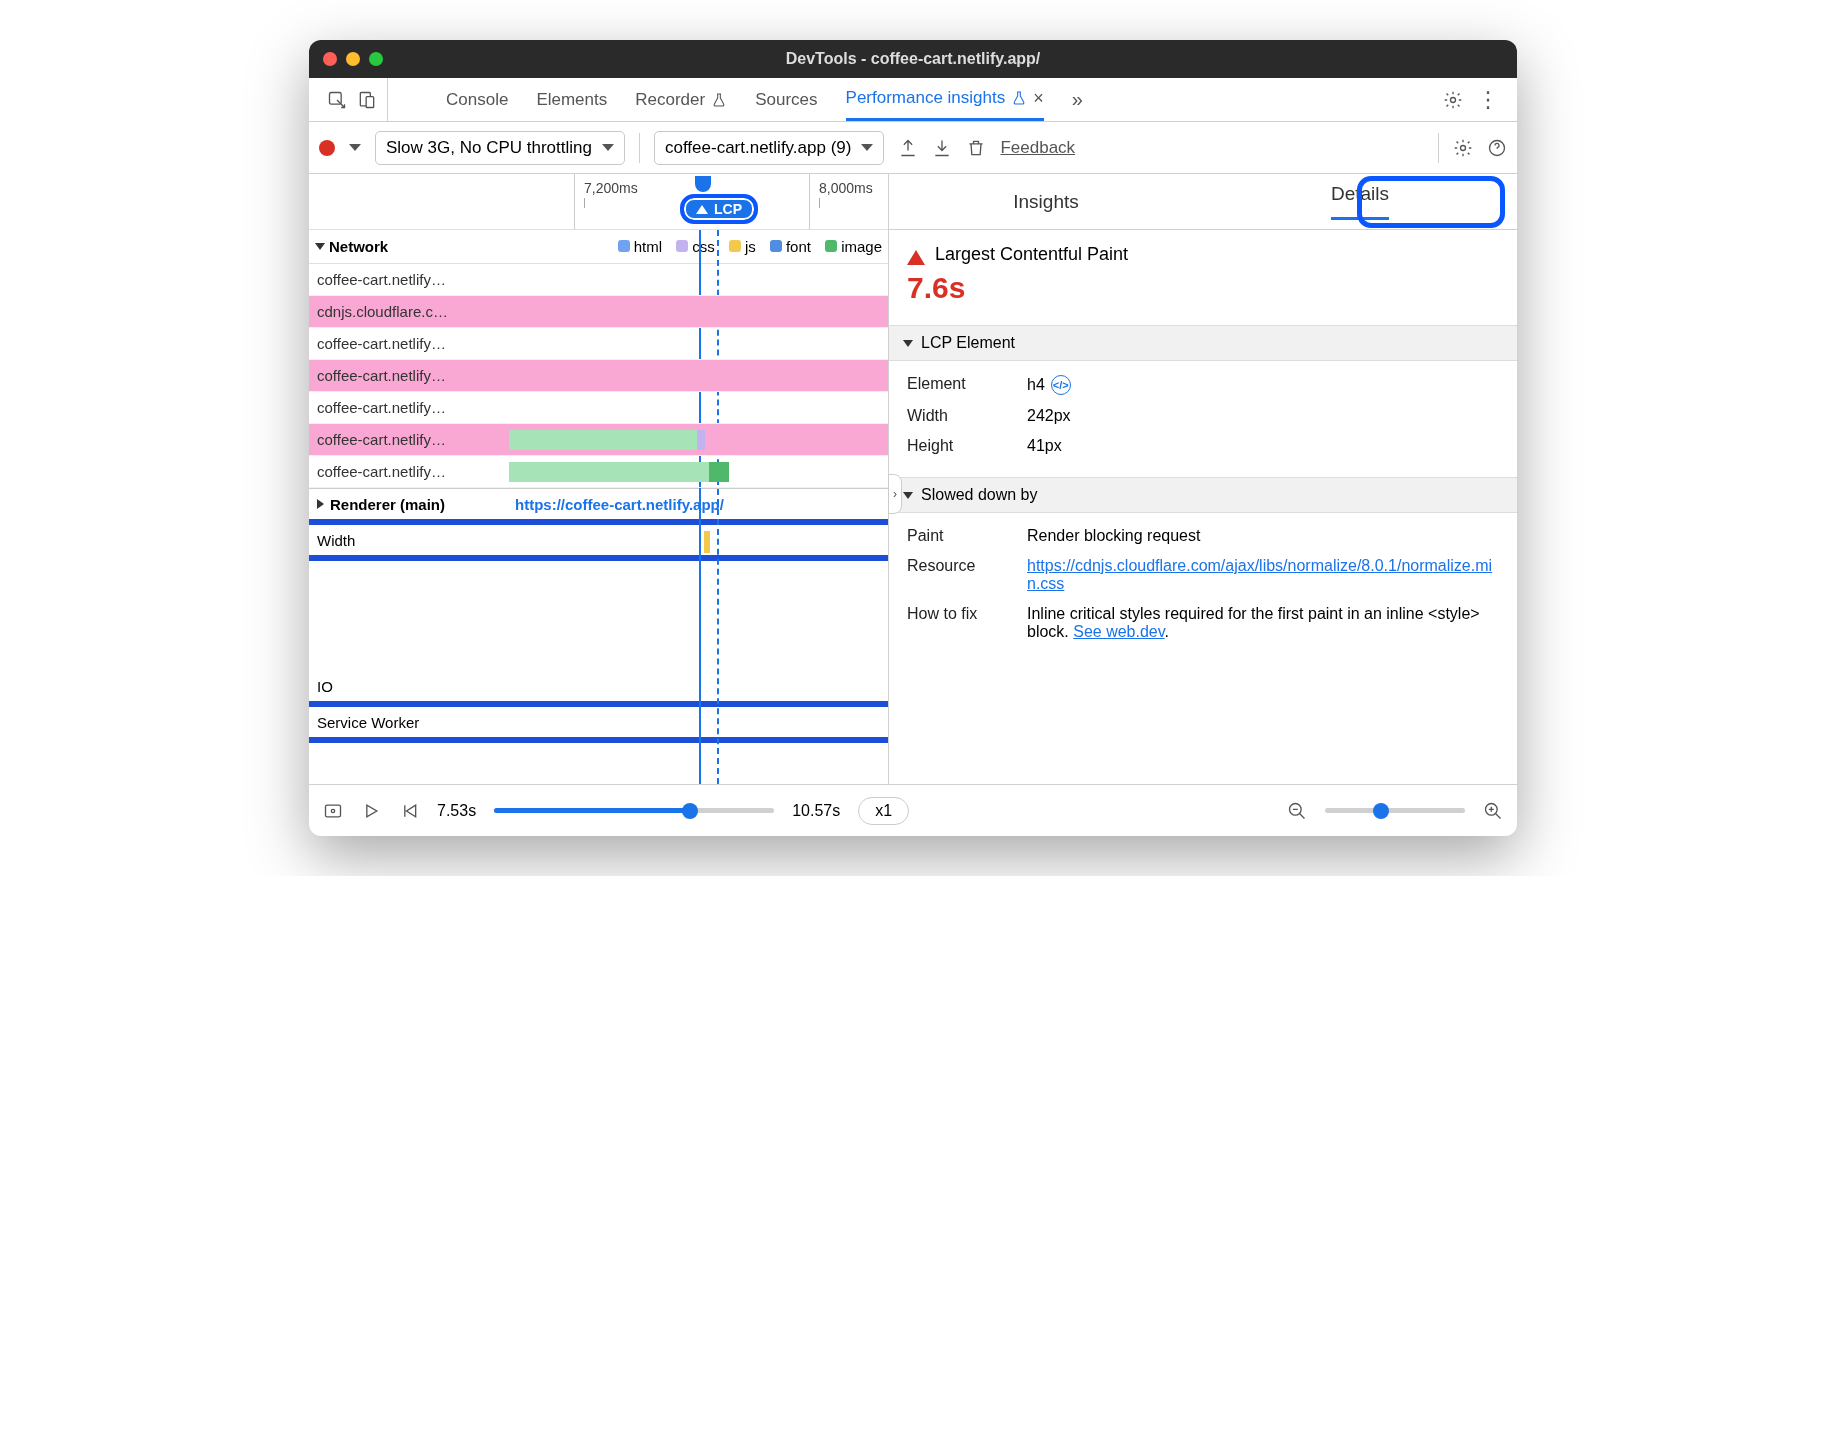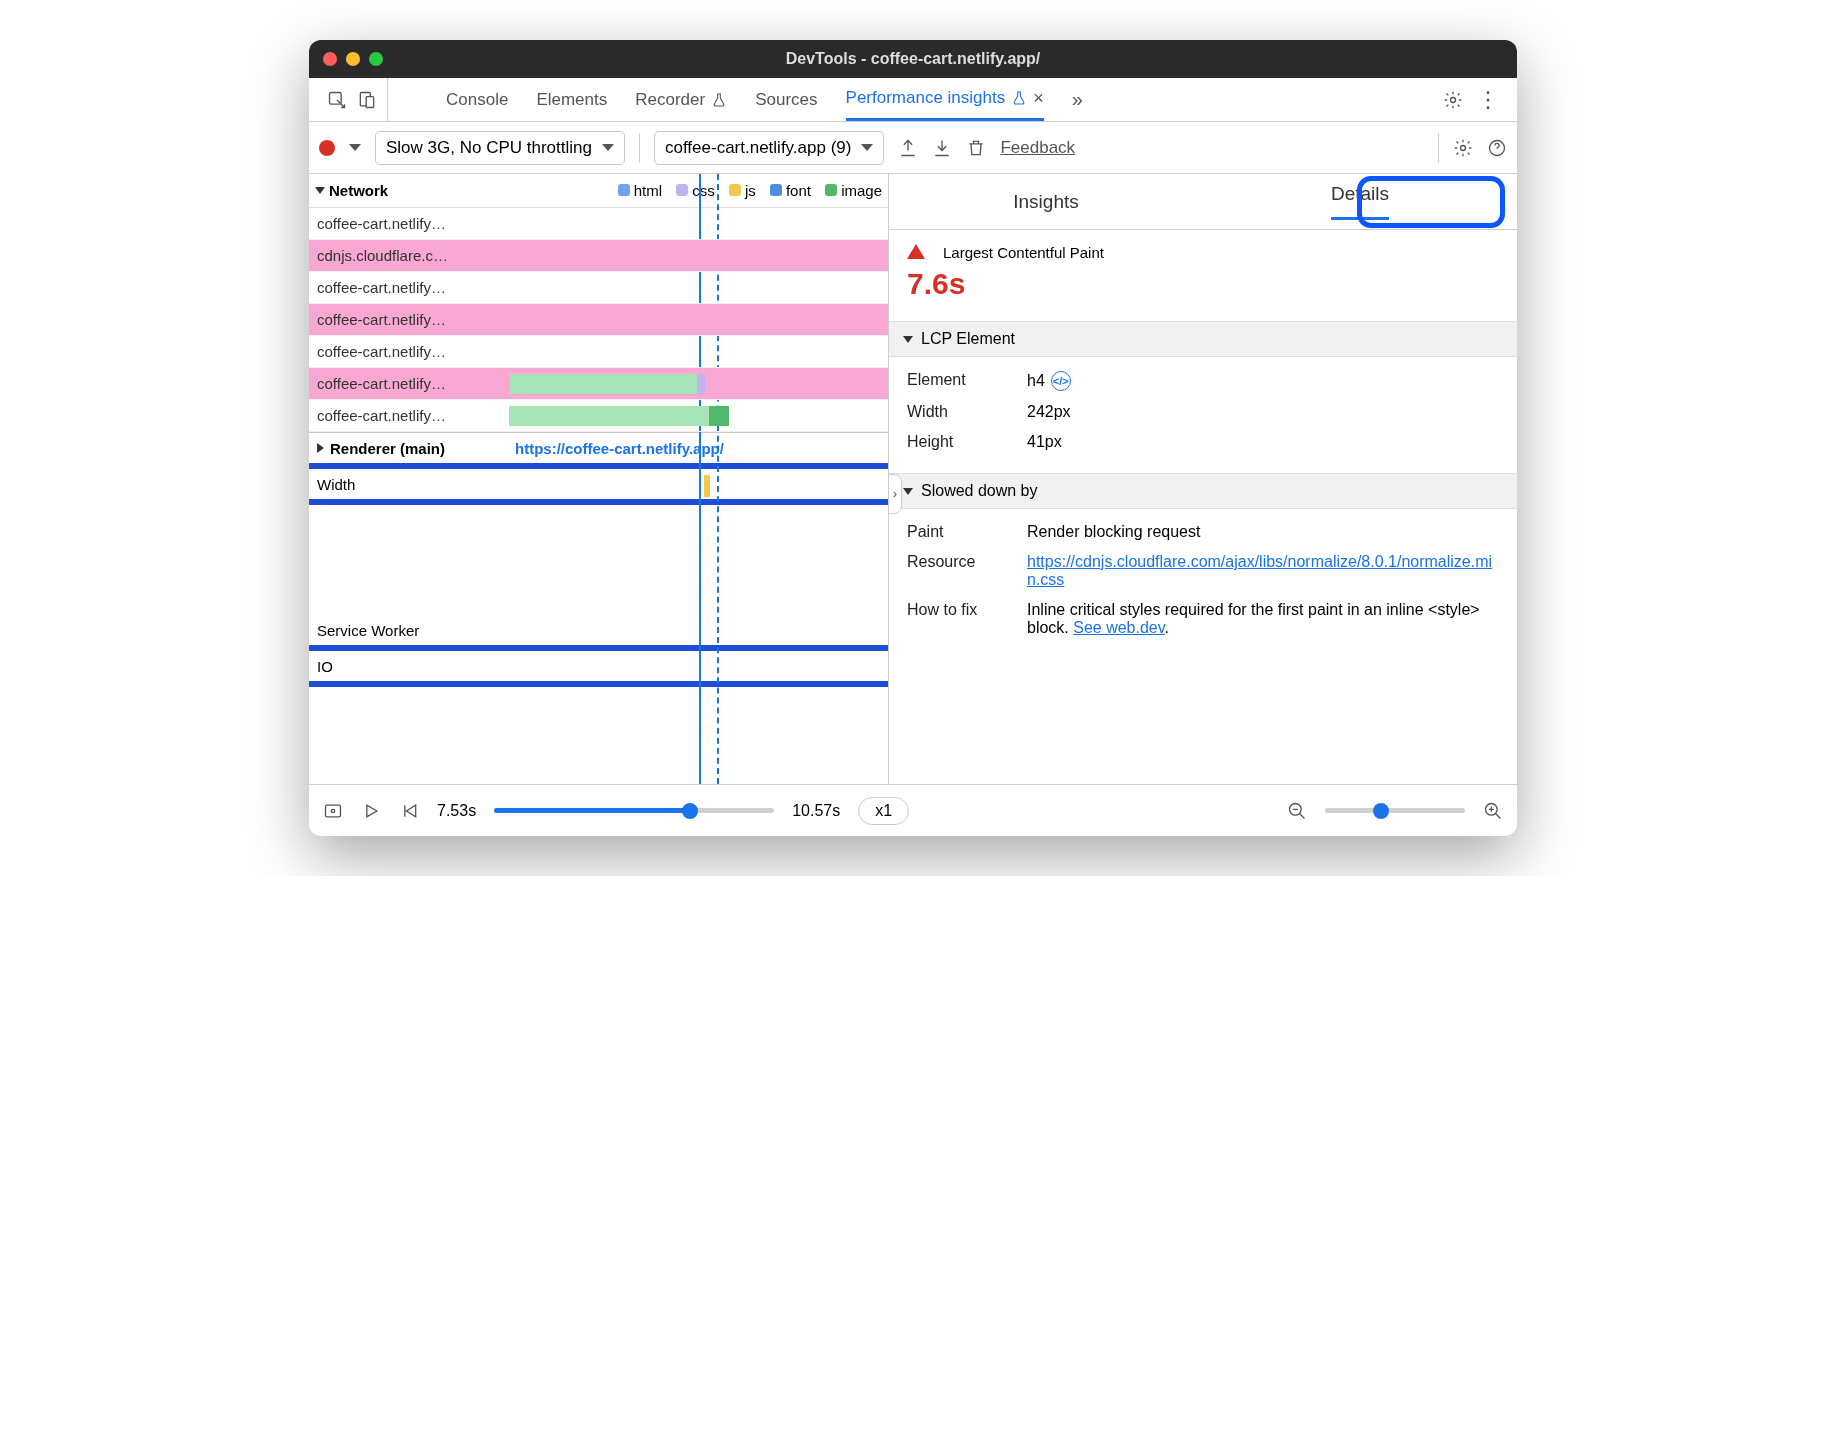--- a/index.html
+++ b/index.html
@@ -54,21 +54,21 @@
   .renderer-link { color:#1a73e8; }
   .playhead-vline { position:absolute; top:0; bottom:0; left:390px; width:2px; background:#1a73e8; pointer-events:none; }
   .playhead-vline2 { position:absolute; top:0; bottom:0; left:408px; width:0; border-left:2px dashed #1a73e8; pointer-events:none;}
   .right-pane { flex:1; display:flex; flex-direction:column; position:relative;}
   .detail-tabs { display:flex; height:56px; align-items:stretch; border-bottom:1px solid #d0d0d0;}
   .detail-tab { flex:1; display:flex; align-items:center; justify-content:center; font-size:19px; color:#333; cursor:pointer;}
   .detail-tab.active { font-weight:400; }
   .detail-tab.active .underline { border-bottom:3px solid #1a73e8; padding-bottom:12px;}
   .details-highlight { position:absolute; top:2px; right:12px; width:148px; height:52px; border:5px solid #0b57ff; border-radius:14px; pointer-events:none;}
   .lcp-summary { padding:14px 18px 20px 18px; display:flex; flex-direction:column; gap:6px;}
-  .lcp-title-row { display:flex; align-items:flex-start; gap:18px; font-size:15px;}
+  .lcp-title-row { display:flex; align-items:flex-end; gap:10px; font-size:18px;}
   .warn-tri { width:0;height:0;border-left:9px solid transparent;border-right:9px solid transparent;border-bottom:15px solid #d93025;}
   .lcp-value { font-size:30px; font-weight:700; color:#d93025;}
   .section-head { background:#f1f1f1; border-top:1px solid #ddd; border-bottom:1px solid #ddd; padding:8px 14px; display:flex; align-items:center; gap:8px; font-size:16px; }
   .kv-block { padding:8px 18px 16px 18px; font-size:16px;}
   .kv-row { display:flex; padding:6px 0;}
   .kv-row .k { width:120px; color:#222;}
   .kv-row .v { flex:1; }
   .v a { color:#1a73e8; text-decoration:underline; word-break:break-all;}
   .tag-chip { display:inline-flex; align-items:center; gap:6px; }
   .code-circle { display:inline-flex; width:20px; height:20px; border:1.5px solid #1a73e8; border-radius:50%; align-items:center; justify-content:center; color:#1a73e8; font-size:11px; font-weight:700;}
@@ -189,20 +189,33 @@
       <svg class="ico" viewBox="0 0 24 24">
           <circle cx="12" cy="12" r="9"></circle>
           <path d="M9.5 9a2.5 2.5 0 1 1 3.5 2.3c-.8.4-1 1-1 1.7M12 17h.01"></path>
         </svg>
     </span>
   </div>
 
   <div class="content">
 
     <div class="left-pane">
+      <div class="time-ruler">
+        <div style="position:absolute; top:0; bottom:0; left:265px; width:1px; background:#ccc;"></div>
+        <div style="position:absolute; top:0; bottom:0; left:500px; width:1px; background:#ccc;"></div>
+        <span class="tick" style="left:275px;">7,200ms</span>
+        <span class="tick" style="left:510px;">8,000ms</span>
+        <div class="lcp-marker">
+          <div class="lcp-playhead"></div>
+          <div class="lcp-badge">
+            <span class="tri"></span>
+            <span>LCP</span>
+          </div>
+        </div>
+      </div>
 
       <div class="left-content-wrap">
         <div class="playhead-vline"></div>
         <div class="playhead-vline2"></div>
 
         <div class="net-header">
           <div class="title">
               <span class="disc-tri"></span>
               <span>Network</span>
             </div>
@@ -264,25 +277,25 @@
             <div class="rcontent"><span class="renderer-link">https://coffee-cart.netlify.app/</span></div>
           </div>
           <div class="renderer-row">
             <div class="rlabel">Width</div>
             <div class="rcontent" style="position:relative;height:100%;">
               <div style="position:absolute;left:195px;top:6px;width:6px;height:22px;background:#f2c94c;"></div>
             </div>
           </div>
           <div style="height:110px;"></div>
           <div class="renderer-row">
+              <div class="rlabel">IO</div>
+              <div class="rcontent"></div>
+            </div>
+          <div class="renderer-row">
               <div class="rlabel">Service Worker</div>
-              <div class="rcontent"></div>
-            </div>
-          <div class="renderer-row">
-              <div class="rlabel">IO</div>
               <div class="rcontent"></div>
             </div>
         </div>
       </div>
     </div>
 
     <div class="right-pane">
       <div class="collapse-handle">›</div>
       <div class="detail-tabs">
         <div class="detail-tab">

